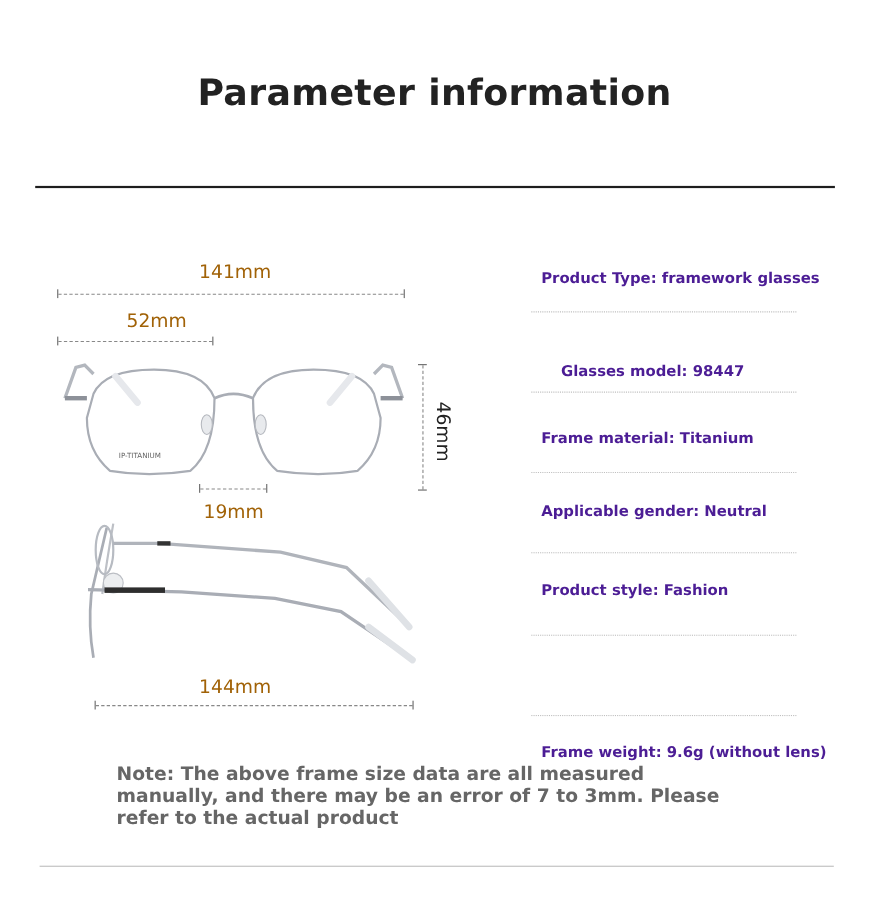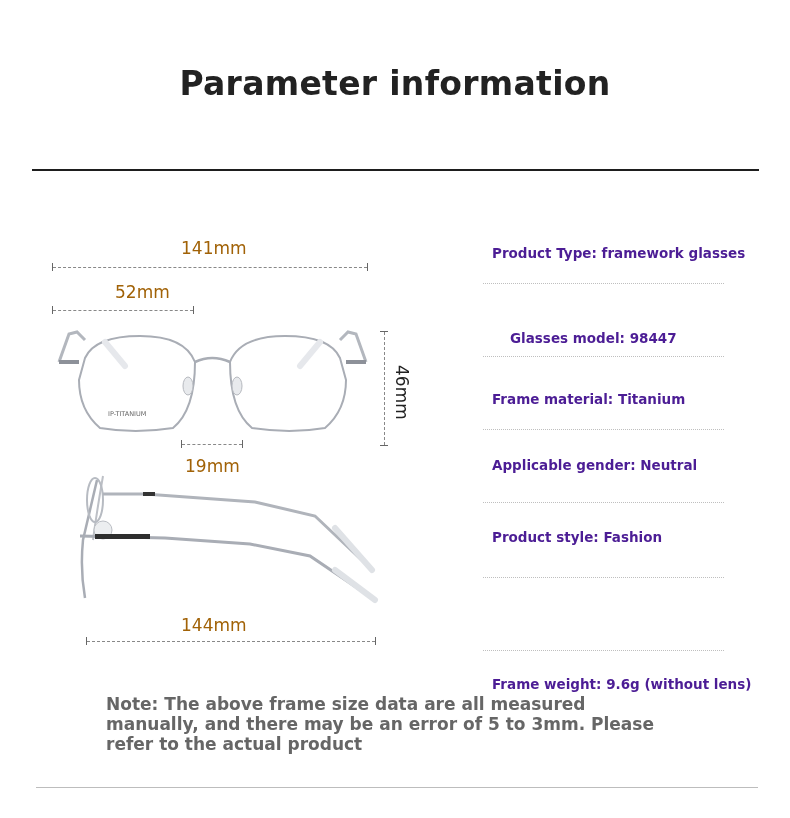--- a/index.html
+++ b/index.html
@@ -103,15 +103,15 @@
 
 <div class="spec" style="top:457px;">Applicable gender: Neutral</div>
 <div class="spec-divider" style="top:502px;"></div>
 
 <div class="spec" style="top:529px;">Product style: Fashion</div>
 <div class="spec-divider" style="top:577px;"></div>
 
 <div class="spec" style="top:640px;margin-top:36px;">Frame weight: 9.6g (without lens)</div>
 <div class="spec-divider" style="top:650px;"></div>
 
-<div class="note">Note: The above frame size data are all measured manually, and there may be an error of 5 to 3mm. Please refer to the actual product</div>
+<div class="note">Note: The above frame size data are all measured manually, and there may be an error of 7 to 3mm. Please refer to the actual product</div>
 
 <div class="bottom-rule"></div>
 
 </body></html>

